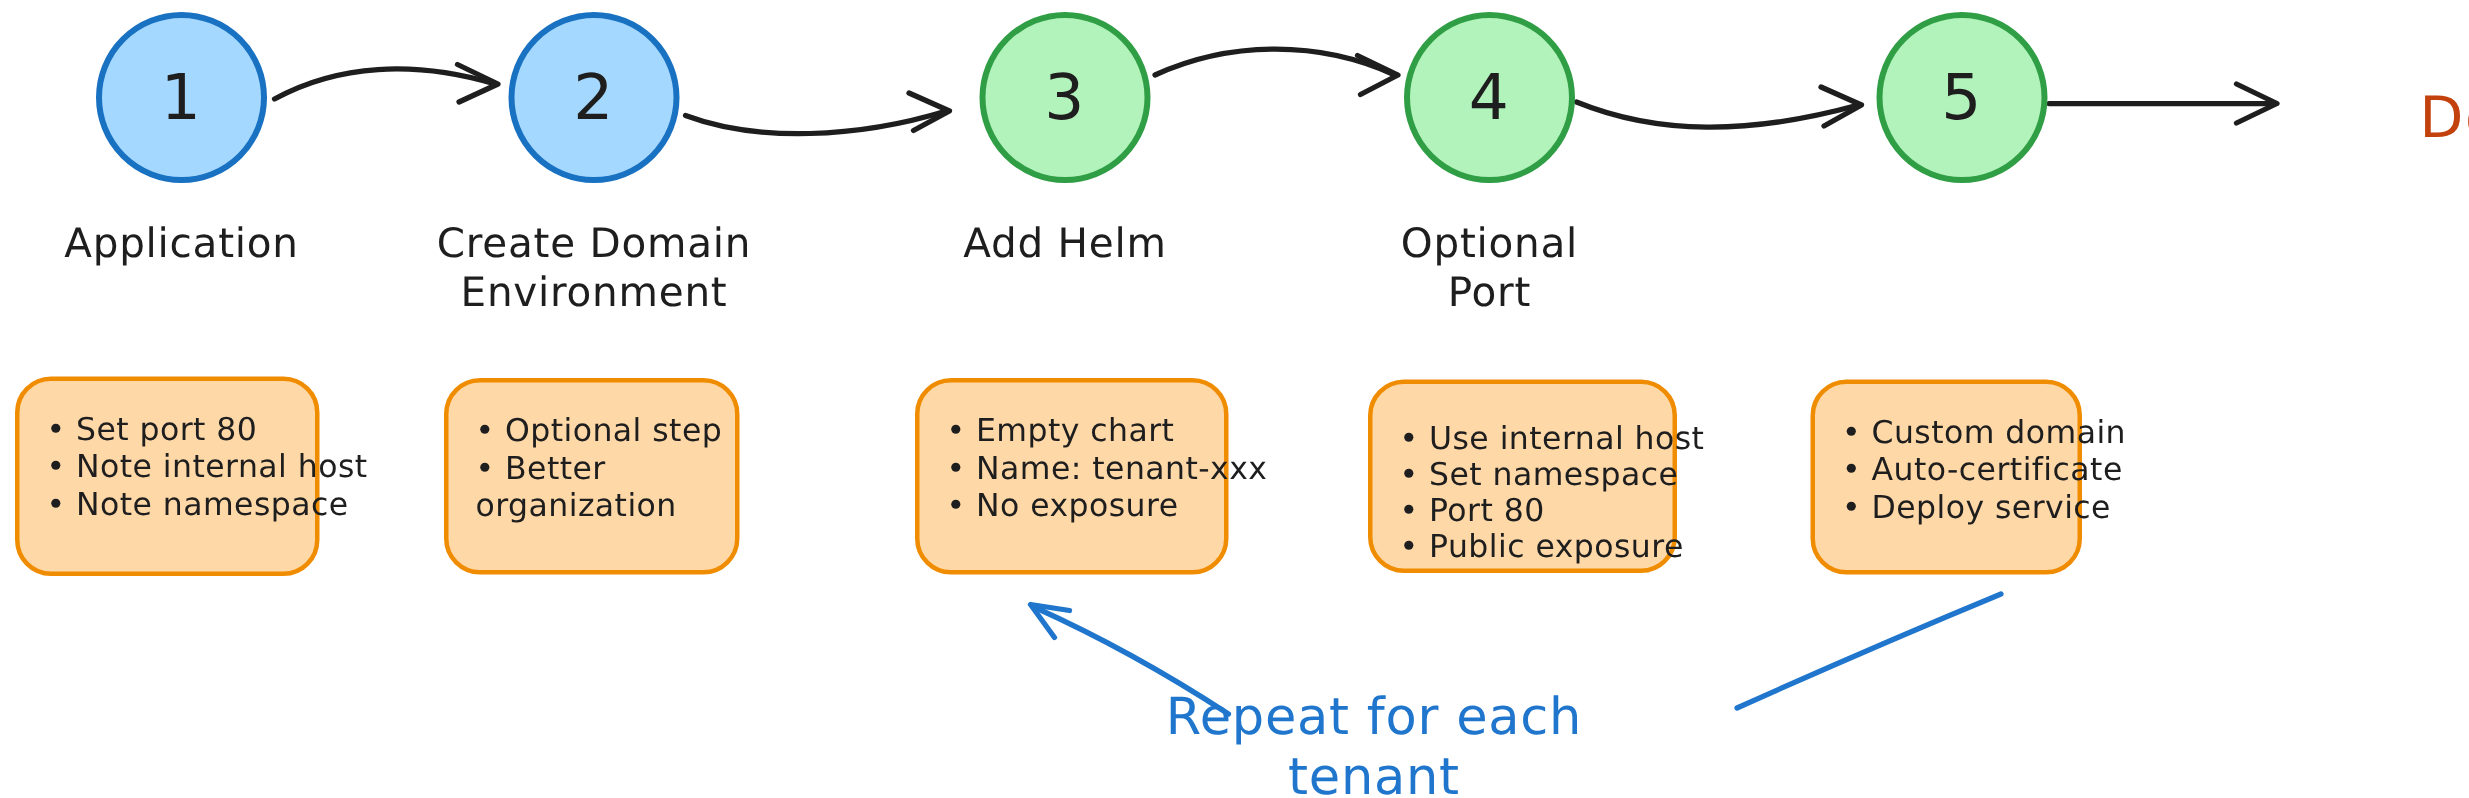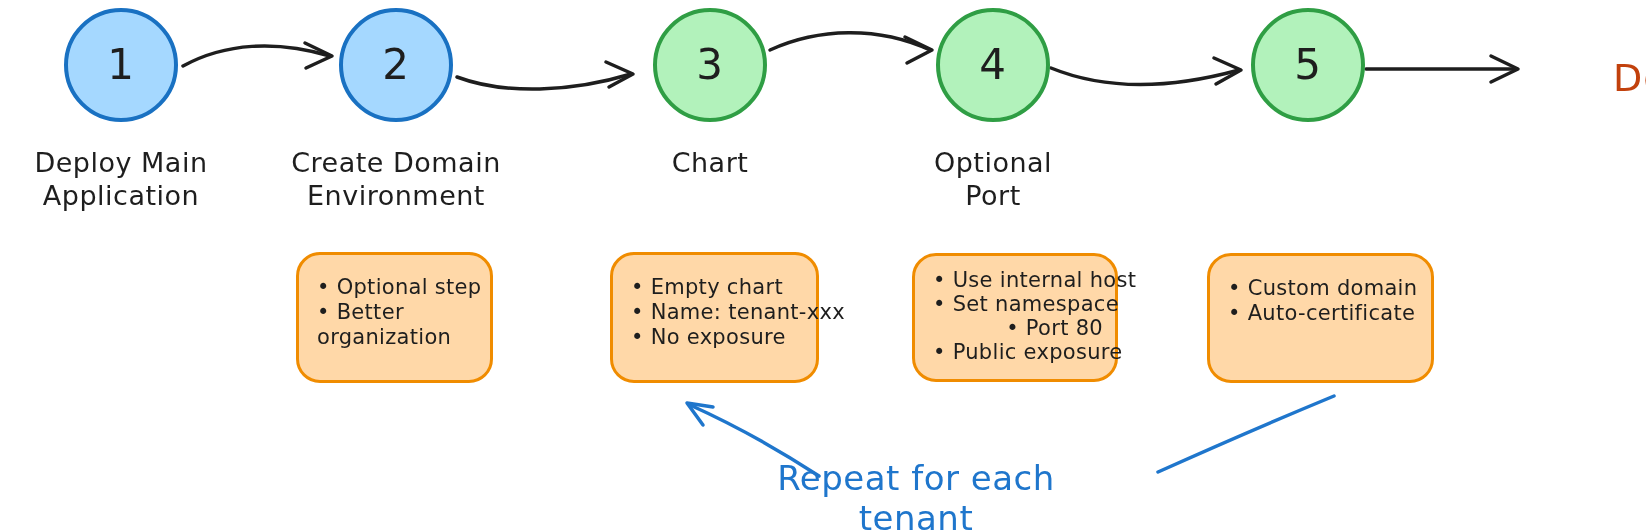--- a/index.html
+++ b/index.html
@@ -22,21 +22,21 @@
   .step-title{
     position:absolute;width:240px;text-align:center;
     font-size:27px;line-height:33px;letter-spacing:0.5px;color:#1e1e1e;
   }
   .note-box{
     position:absolute;box-sizing:border-box;
     background:#ffd8a8;border:3px solid #f08c00;border-radius:24px;
     padding:20px 12px 0 18px;
   }
   .note-line{font-size:21px;line-height:25px;letter-spacing:0.3px;white-space:nowrap;}
-  .note-box.tight{padding-top:12px;text-align:right;}
+  .note-box.tight{padding-top:24px;}
   .note-box.tight .note-line{line-height:24px;}
   .done-label{
     position:absolute;left:1613px;top:44px;
     font-size:38px;color:#c2410c;letter-spacing:1px;margin-top:12px;
   }
   .annotation-label{
     position:absolute;left:756px;top:458px;width:320px;text-align:center;
     font-size:34px;color:#1f76cc;letter-spacing:0.5px;
   }
 </style>
@@ -72,42 +72,46 @@
     </g>
     <g class="blue-arrow">
       <path d="M1158 472 C1216 446 1276 420 1334 396"></path>
     </g>
   </svg>
 
   <div class="circle blue" style="left:64px;top:8px">
     <span class="num">1</span>
   </div>
   <div class="step-title" style="left:1px;top:146px">
-    <div>Deploy Main</div>
     <div>Application</div>
+  </div>
+  <div class="note-box" style="left:10px;top:251px;width:203px;height:133px">
+    <div class="note-line">• Set port 80</div>
+    <div class="note-line">• Note internal host</div>
+    <div class="note-line">• Note namespace</div>
   </div>
 
   <div class="circle blue" style="left:339px;top:8px">
     <span class="num">2</span>
   </div>
   <div class="step-title" style="left:276px;top:146px">
     <div>Create Domain</div>
     <div>Environment</div>
   </div>
   <div class="note-box" style="left:296px;top:252px;width:197px;height:131px">
     <div class="note-line">• Optional step</div>
     <div class="note-line">• Better</div>
     <div class="note-line">organization</div>
   </div>
 
   <div class="circle green" style="left:653px;top:8px">
     <span class="num">3</span>
   </div>
   <div class="step-title" style="left:590px;top:146px">
-    <div>Chart</div>
+    <div>Add Helm</div>
   </div>
   <div class="note-box" style="left:610px;top:252px;width:209px;height:131px">
     <div class="note-line">• Empty chart</div>
     <div class="note-line">• Name: tenant-xxx</div>
     <div class="note-line">• No exposure</div>
   </div>
 
   <div class="circle green" style="left:936px;top:8px">
     <span class="num">4</span>
   </div>
@@ -118,22 +122,23 @@
   <div class="note-box tight" style="left:912px;top:253px;width:206px;height:129px">
     <div class="note-line">• Use internal host</div>
     <div class="note-line">• Set namespace</div>
     <div class="note-line">• Port 80</div>
     <div class="note-line">• Public exposure</div>
   </div>
 
   <div class="circle green" style="left:1251px;top:8px">
     <span class="num">5</span>
   </div>
-  <div class="note-box" style="left:1207px;top:253px;width:227px;height:130px">
+  <div class="note-box" style="left:1207px;top:253px;width:181px;height:130px">
     <div class="note-line">• Custom domain</div>
     <div class="note-line">• Auto-certificate</div>
+    <div class="note-line">• Deploy service</div>
   </div>
 
   <div class="done-label">Done</div>
 
   <div class="annotation-label">Repeat for each tenant</div>
 
 </div>
 
 </body></html>

